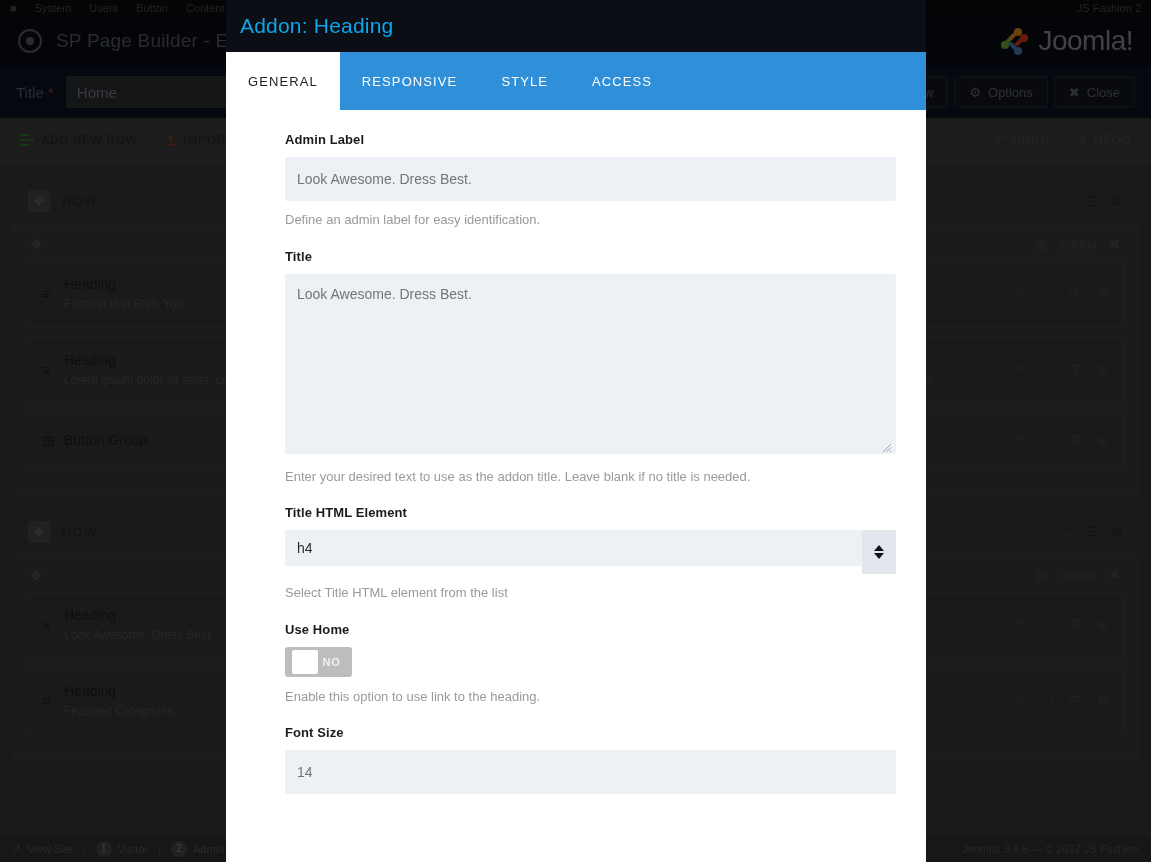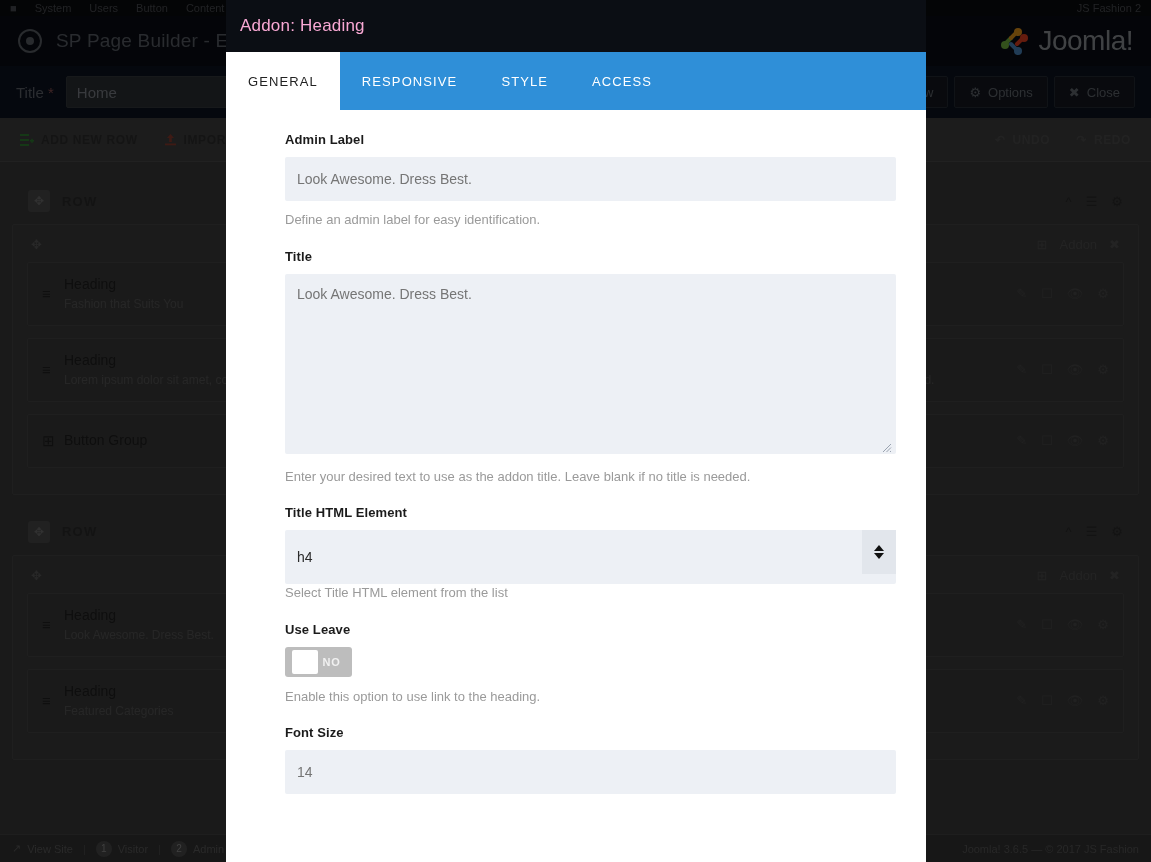--- a/index.html
+++ b/index.html
@@ -128,21 +128,21 @@
 
   
   #modal {
     position: absolute; left: 226px; top: 0; width: 700px; height: 862px;
     background: #fff; display: flex; flex-direction: column; overflow: hidden;
   }
   .modal-head {
     height: 52px; background: #0b0e14; flex: none;
     display: flex; align-items: center; padding: 0 14px;
   }
-  .modal-head h1 { font-size: 17px; font-weight: normal; color: #f9a8d4; letter-spacing: .2px; }
+  .modal-head h1 { font-size: 21px; font-weight: normal; color: #0ea5e9; letter-spacing: .2px; }
 
   .modal-tabs { height: 58px; background: #2f8fd8; flex: none; display: flex; align-items: stretch; }
   .mtab {
     display: flex; align-items: center; padding: 8px 22px;
     font-size: 13px; letter-spacing: 1.1px; color: #fff; white-space: nowrap;
   }
   .mtab.active { background: #fff; color: #222; }
 
   .modal-body { flex: 1; overflow: hidden; padding: 22px 30px 0 30px; background: #fff; }
 
@@ -161,21 +161,21 @@
     font-family: "Liberation Sans", sans-serif; position: relative;
   }
   .ta-wrap { position: relative; }
   .ta-grip {
     position: absolute; right: 4px; bottom: 5px; width: 12px; height: 12px;
     pointer-events: none;
   }
 
   .fselect-wrap { position: relative; height: 44px; }
   .fselect {
-    width: 100%; height: 54px; background: #edf0f5; border: none; border-radius: 2px;
+    width: 100%; height: 36px; background: #edf0f5; border: none; border-radius: 2px;
     padding: 0 50px 0 12px; font-size: 14px; color: #2b2b2b;
     appearance: none; -webkit-appearance: none;
     font-family: "Liberation Sans", sans-serif;
   }
   .fselect-arrow {
     position: absolute; right: 0; top: 0; width: 34px; height: 44px;
     background: #e2e6ec; display: flex; flex-direction: column;
     align-items: center; justify-content: center; gap: 2px; pointer-events: none;
   }
   .fselect-arrow .up {
@@ -480,21 +480,21 @@
         </select>
         <span class="fselect-arrow">
           <i class="up"></i>
           <i class="dn"></i>
         </span>
       </div>
       <div class="fhelp">Select Title HTML element from the list</div>
     </div>
 
     <div class="fgroup">
-      <div class="flabel">Use Leave</div>
+      <div class="flabel">Use Home</div>
       <div class="toggle">
         <span class="knob"></span>
         <span class="tlabel">NO</span>
       </div>
       <div class="fhelp">Enable this option to use link to the heading.</div>
     </div>
 
     <div class="fgroup">
       <div class="flabel">Font Size</div>
       <input class="ftext" type="text" placeholder="14" style="">

